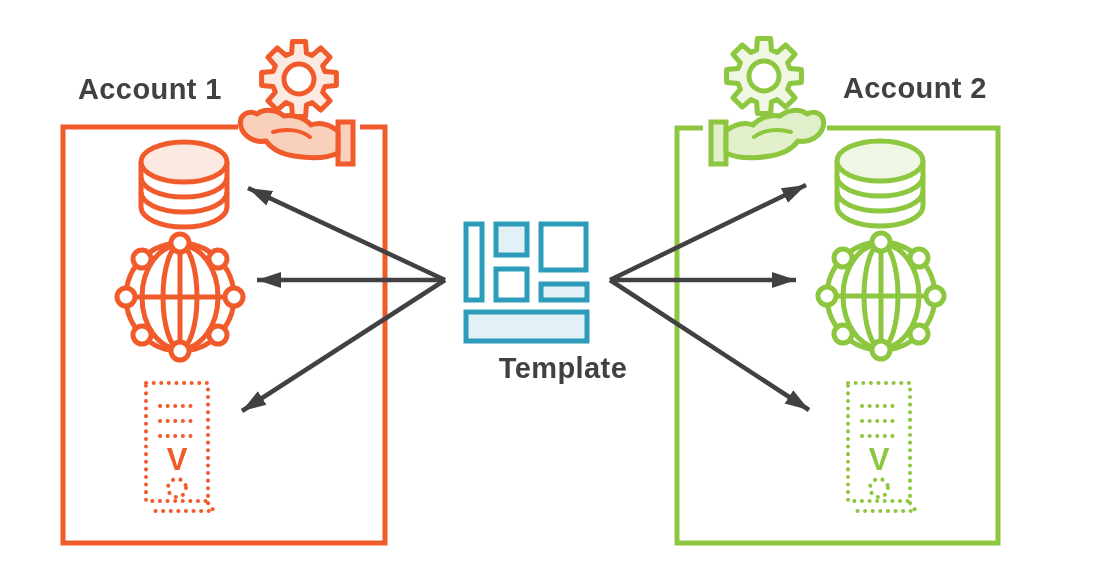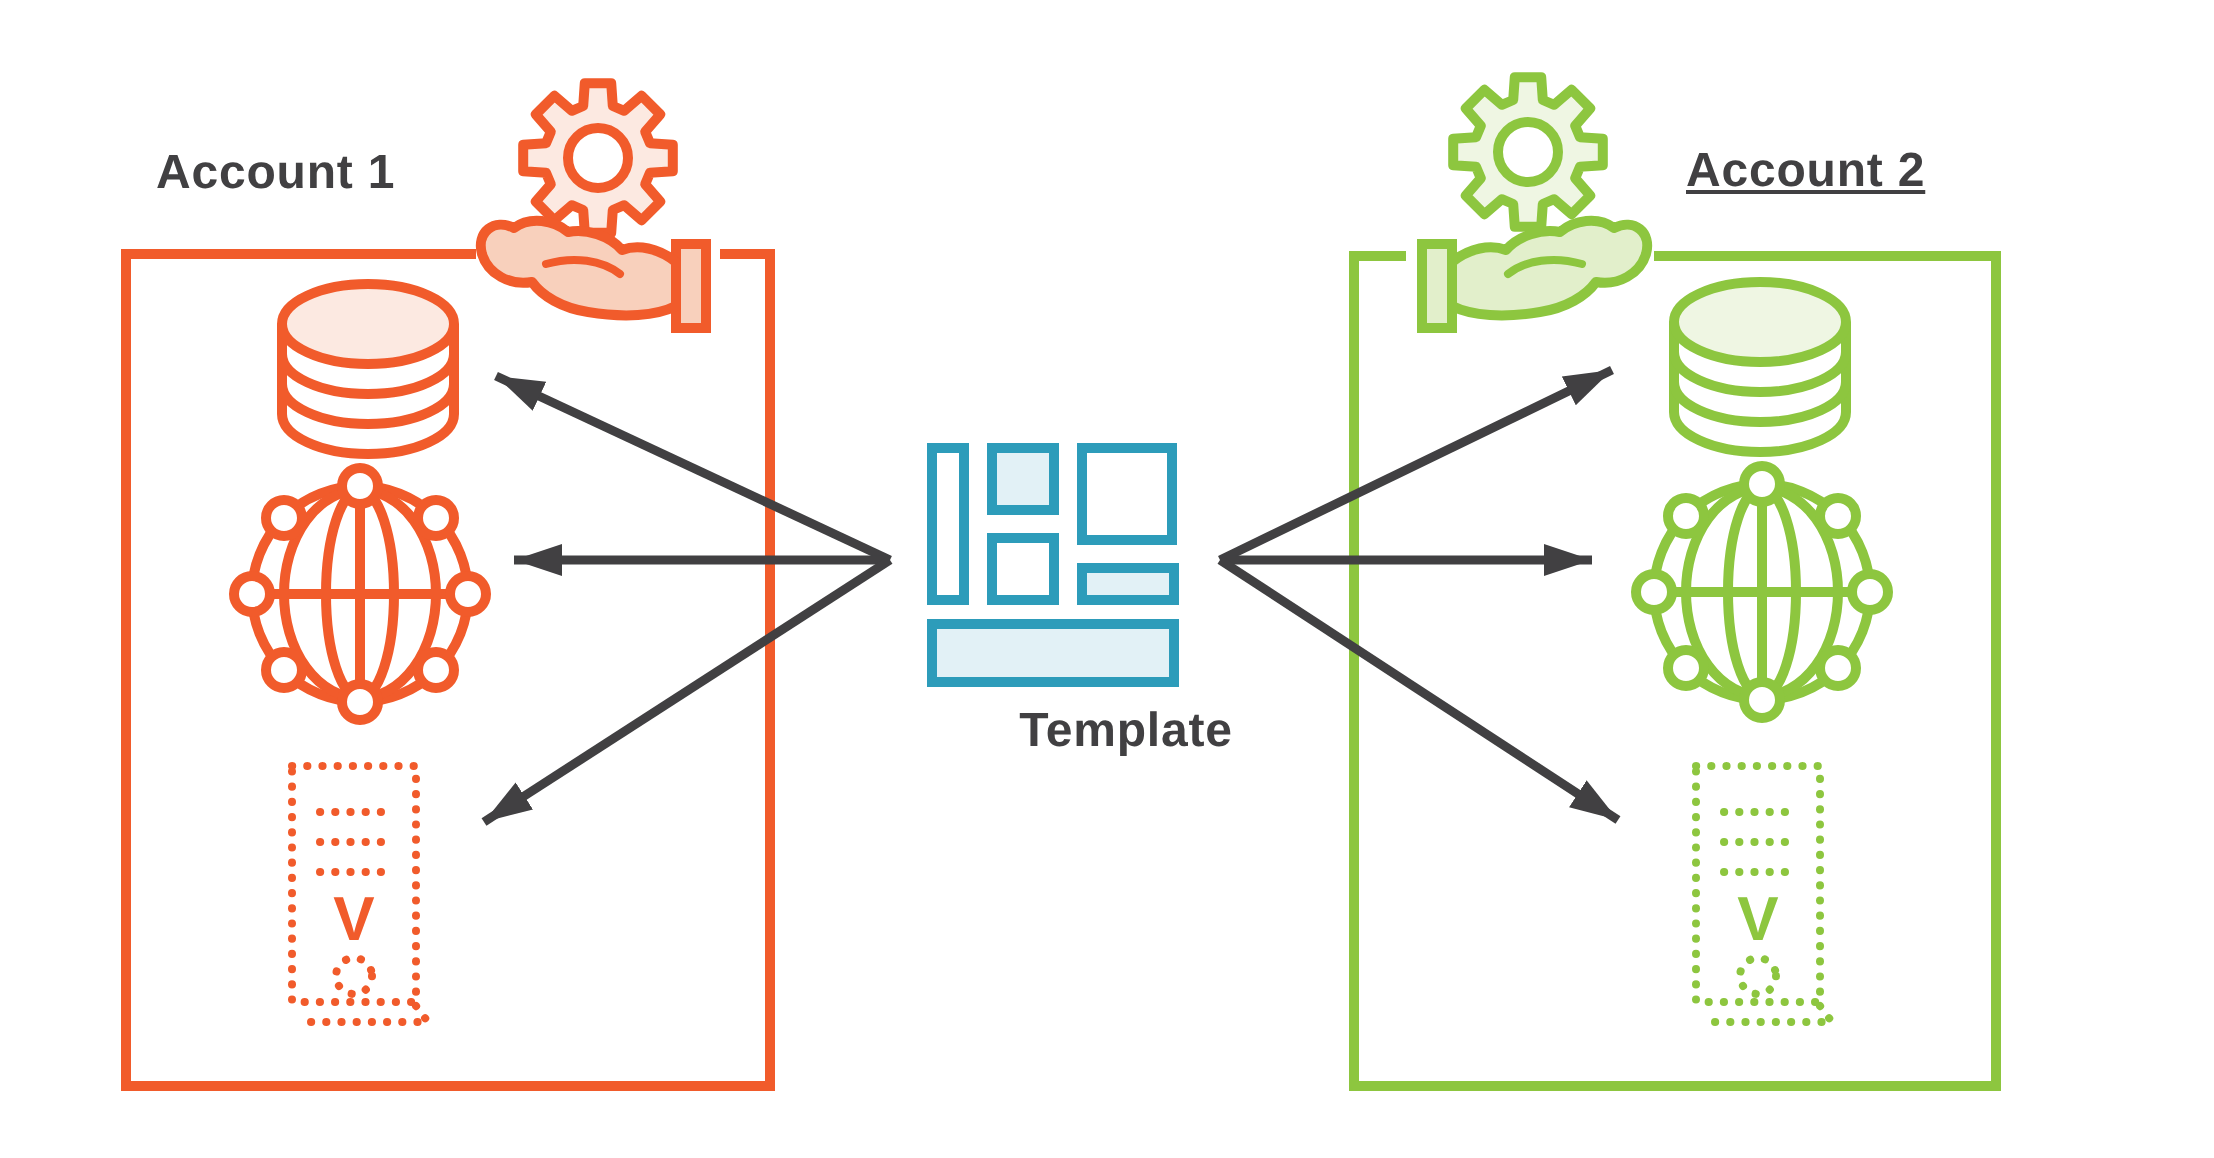--- a/index.html
+++ b/index.html
@@ -2,21 +2,21 @@
 <html><head>
 <meta charset="utf-8">
 <style>
   html,body{margin:0;padding:0;background:#ffffff;}
   body{width:1107px;height:579px;overflow:hidden;font-family:"Liberation Sans", sans-serif;}
   .canvas{position:relative;width:1107px;height:579px;background:#ffffff;}
   svg{position:absolute;left:0;top:0;}
   .label{
     position:absolute;
     font-weight:bold;
-    font-size:24px;
+    font-size:29px;
     letter-spacing:0.4px;
     color:#414042;
     white-space:nowrap;
   }
   .orange{color:#F15B2B;--tint:#FCE9E1;--handtint:#F8D0BC;}
   .green{color:#8DC63F;--tint:#EFF6E3;--handtint:#E2EFCB;}
   .blue{color:#2D9CBA;--tint:#E2F1F6;}
   .stroke5{stroke:currentColor;stroke-width:5;fill:none;}
   .dotted{stroke:currentColor;stroke-width:4;fill:none;stroke-linecap:round;stroke-dasharray:0.1 7.5;}
   .arrow{stroke:#414042;stroke-width:4.5;}
@@ -121,16 +121,16 @@
 
   <line x1="445" y1="280" x2="248" y2="188" class="arrow" marker-end="url(#ah)"></line>
   <line x1="445" y1="280" x2="257" y2="280" class="arrow" marker-end="url(#ah)"></line>
   <line x1="445" y1="280" x2="242" y2="411" class="arrow" marker-end="url(#ah)"></line>
   <line x1="610" y1="280" x2="806" y2="185" class="arrow" marker-end="url(#ah)"></line>
   <line x1="610" y1="280" x2="796" y2="280" class="arrow" marker-end="url(#ah)"></line>
   <line x1="610" y1="280" x2="809" y2="410" class="arrow" marker-end="url(#ah)"></line>
 </svg>
 
 <div class="label" style="left:78px;top:73px;">Account 1</div>
-<div class="label" style="left:843px;top:72px;text-decoration:underline;">Account 2</div>
+<div class="label" style="left:843px;top:72px;">Account 2</div>
 <div class="label" style="left:531px;top:352px;transform:translateX(-50%);margin-left:32px;">Template</div>
 
 </div>
 
 </body></html>

